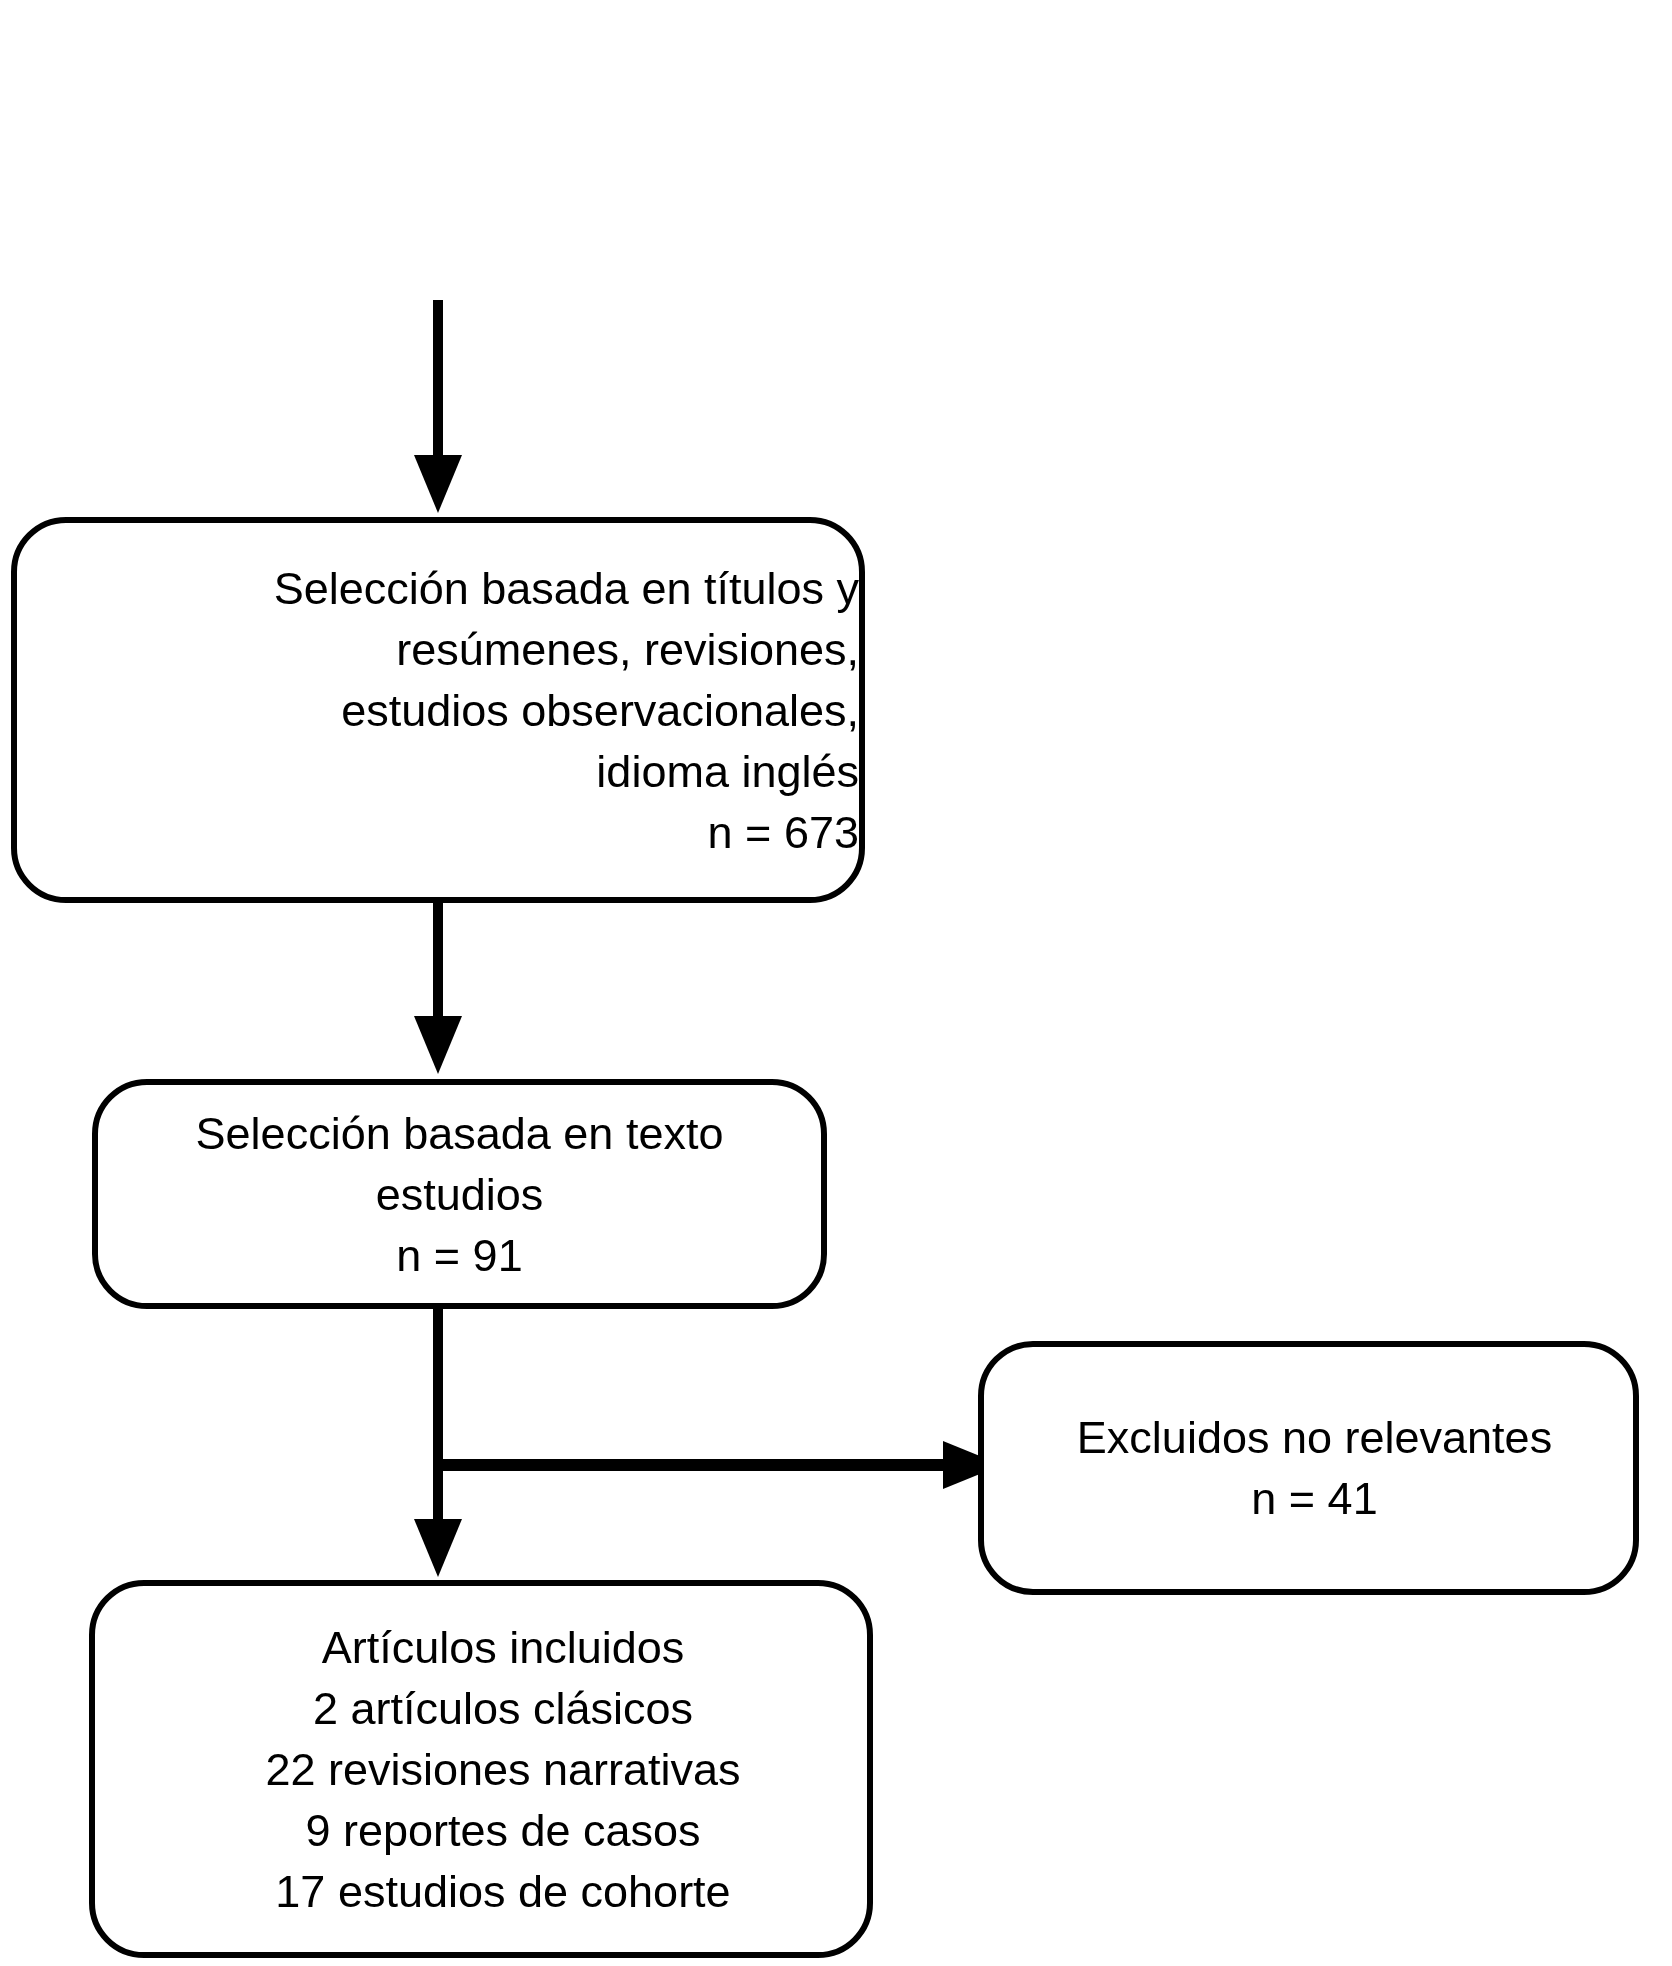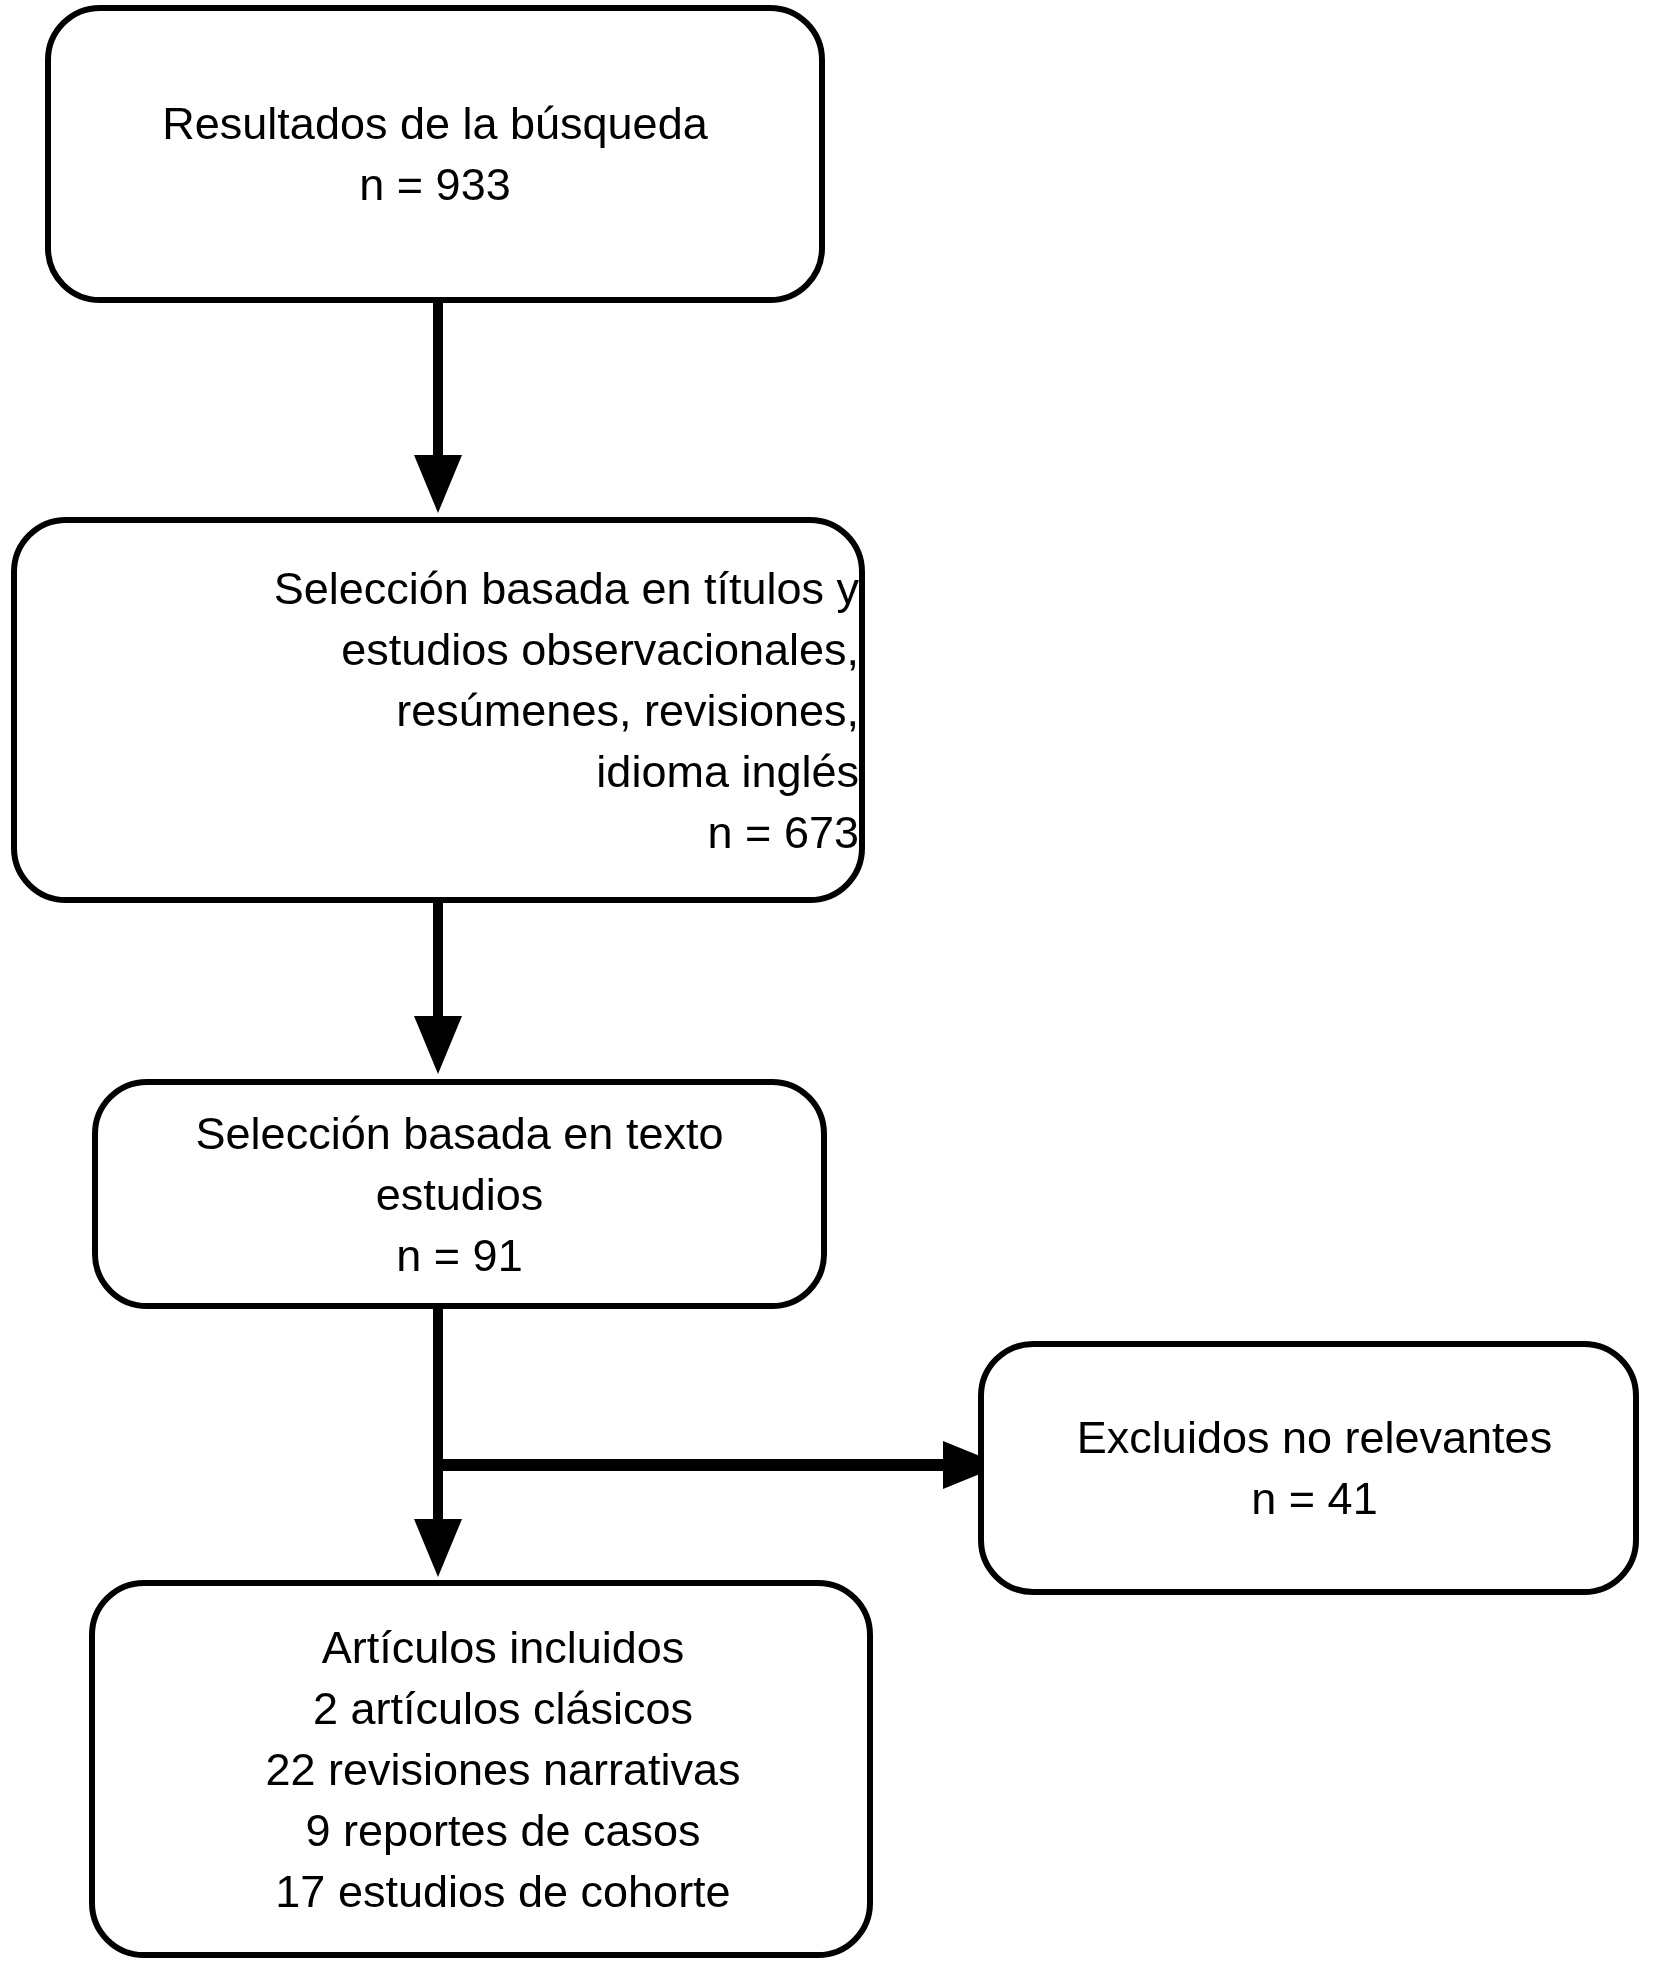--- a/index.html
+++ b/index.html
@@ -64,29 +64,25 @@
     <g stroke="#000000" fill="#000000">
       <line x1="438" y1="1306" x2="438" y2="1521" stroke-width="10"></line>
       <polygon points="414,1519 462,1519 438,1577" stroke="none"></polygon>
     </g>
     <g stroke="#000000" fill="#000000">
       <line x1="438" y1="1465" x2="945" y2="1465" stroke-width="12"></line>
       <polygon points="943,1441 943,1489 1002,1465" stroke="none"></polygon>
     </g>
   </svg>
 
-  <div id="box-search" class="flow-box">
-      <div class="line">Resultados de la búsqueda</div>
-      <div class="line">n = 933</div>
-    </div>
 
   <div id="box-titles" class="flow-box">
       <div class="line">Selección basada en títulos y</div>
+      <div class="line">resúmenes, revisiones,</div>
       <div class="line">estudios observacionales,</div>
-      <div class="line">resúmenes, revisiones,</div>
       <div class="line">idioma inglés</div>
       <div class="line">n = 673</div>
     </div>
 
   <div id="box-fulltext" class="flow-box">
       <div class="line">Selección basada en texto</div>
       <div class="line">estudios</div>
       <div class="line">n = 91</div>
     </div>
 

